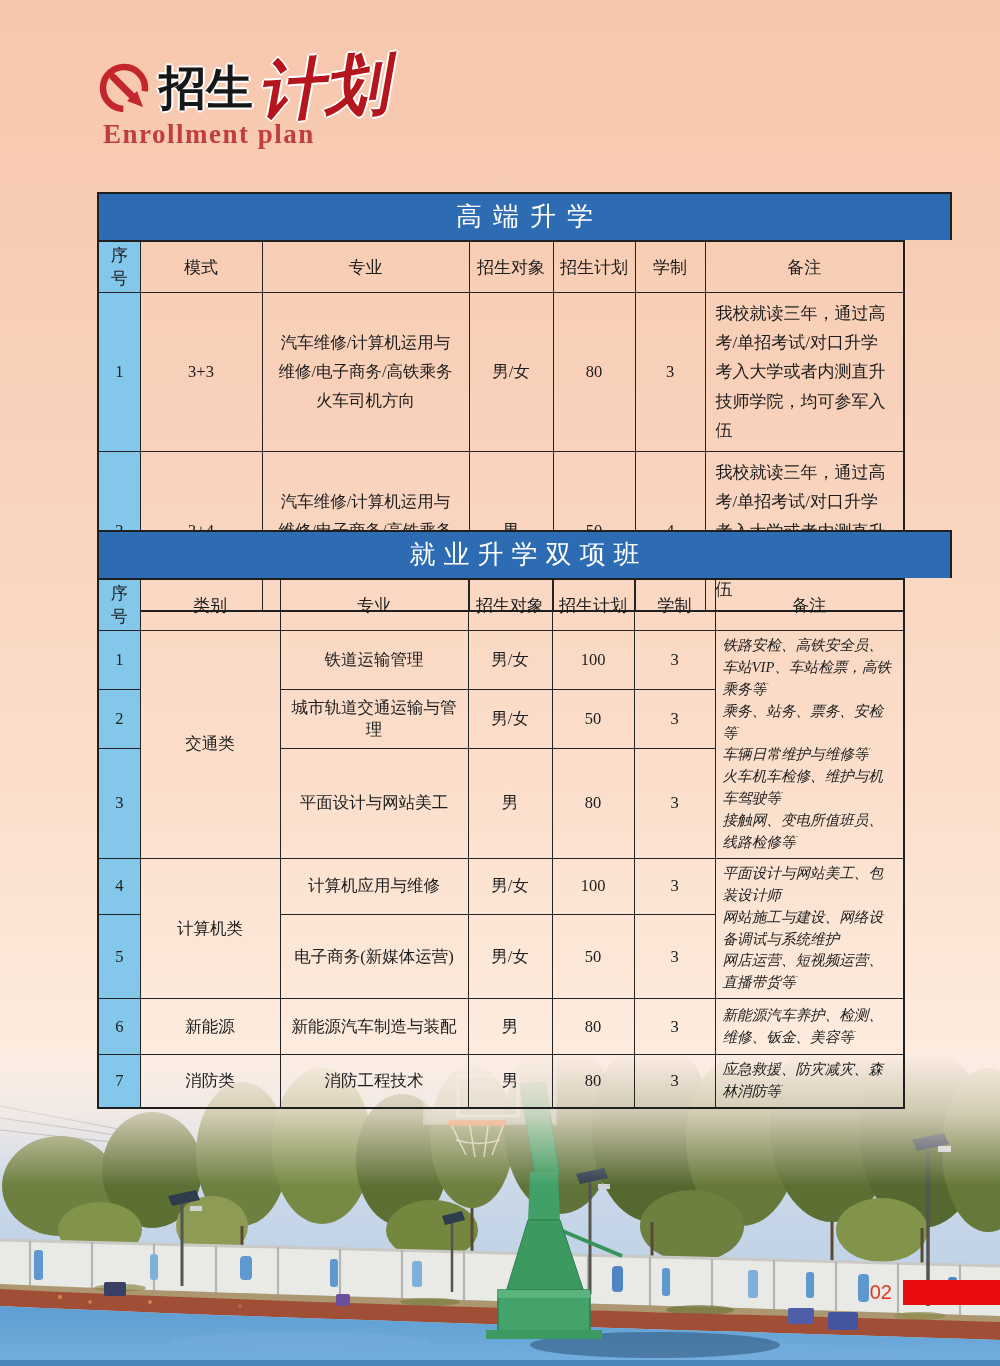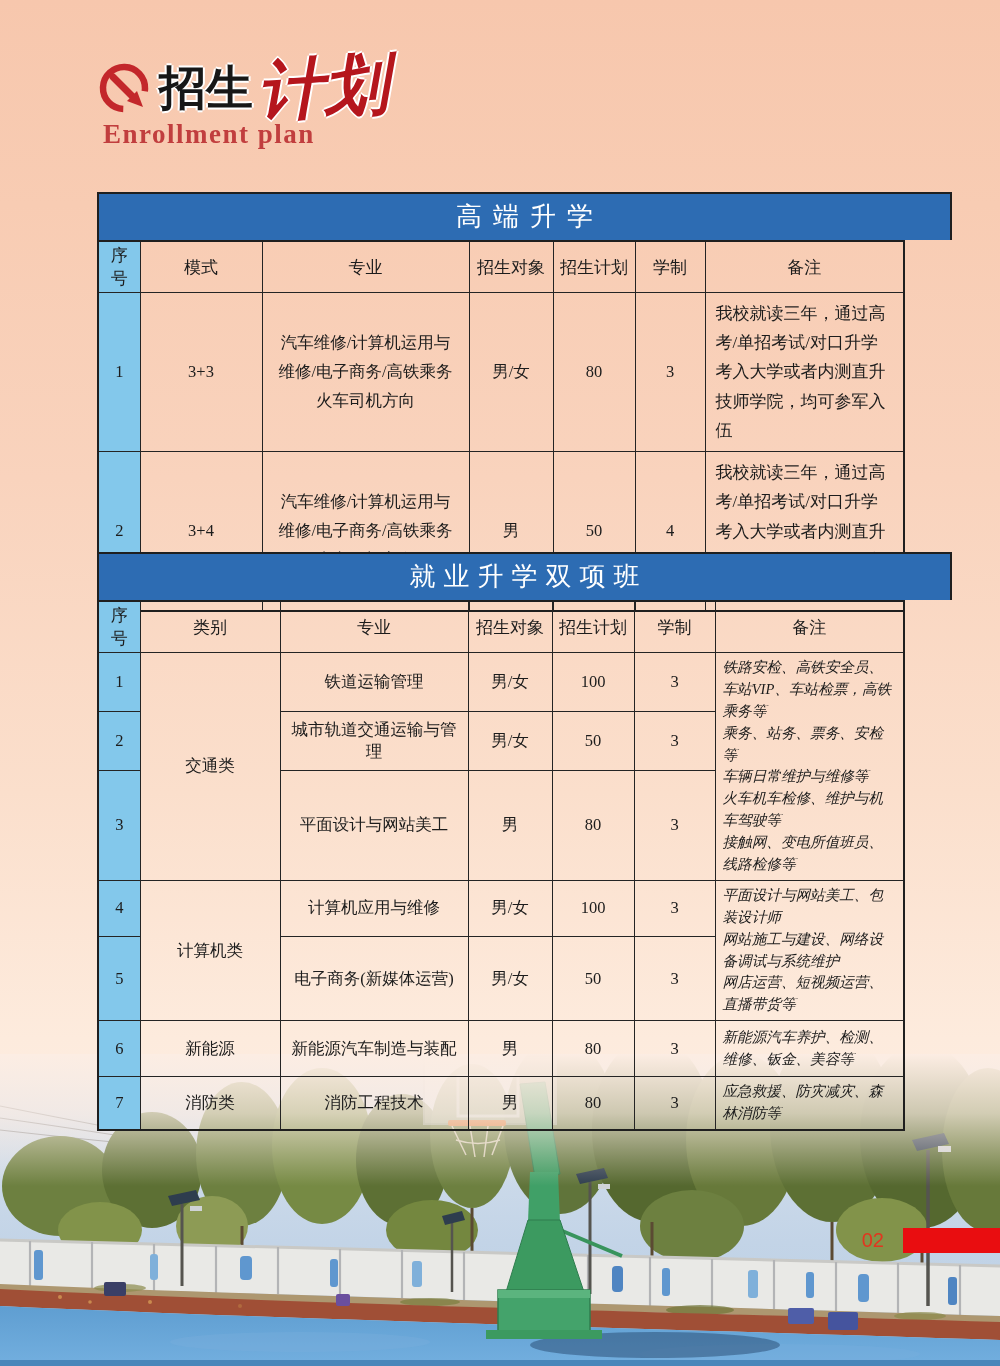--- a/index.html
+++ b/index.html
@@ -21,21 +21,21 @@
     margin-left:4px;transform:rotate(-4deg);
     text-shadow:-2px 0 #fff,2px 0 #fff,0 -2px #fff,0 2px #fff;
   }
   .logo-en{
     font-family:"Liberation Serif",serif;font-weight:bold;font-size:27px;color:#c13e3e;
     letter-spacing:1.5px;margin:2px 0 0 8px;
   }
   
   .tbl-sec{position:absolute;left:97px;width:855px;z-index:3;}
   .sec1{top:192px;}
-  .sec2{top:552px;border-radius:18px;}
+  .sec2{top:530px;border-radius:18px;}
   .tbl-title{
     box-sizing:border-box;height:48px;line-height:46px;border:2px solid #1f1f1f;border-bottom:none;
     background:#2d6cb3;color:#fff;text-align:center;font-size:26px;
   }
   .ls10{letter-spacing:11px;text-indent:11px;}
   .ls7{letter-spacing:8px;text-indent:8px;}
   table{border-collapse:collapse;table-layout:fixed;width:806px;background:transparent;}
   td,th{border:1.5px solid #242424;font-weight:normal;font-size:16.5px;color:#1c1c1c;
         text-align:center;vertical-align:middle;padding:2px 4px;box-sizing:border-box;}
   table{border:2px solid #1f1f1f;}
@@ -45,21 +45,21 @@
   .major1{line-height:1.75;font-size:16.5px;text-align:center;}
   .remark1{white-space:pre-line;line-height:1.72;font-size:17px;padding:6px 10px;}
   .remark2{white-space:pre-line;line-height:1.5;font-size:14.6px;padding:4px 7px;font-style:italic;}
   tr.rh50{height:50px;} tr.rh47{height:47px;} tr.rh107{height:107px;}
   tr.rh51{height:51px;} tr.rh95{height:95px;} tr.rh77{height:77px;}
   tr.rh56{height:56px;} tr.rh52{height:52px;}
   
   .photo{position:absolute;left:0;bottom:0;width:1000px;height:312px;z-index:1;}
   .photo svg{display:block;}
   
-  .pagenum-row{position:absolute;top:1228px;right:0;display:flex;align-items:center;z-index:6;gap:8px;}
+  .pagenum-row{position:absolute;top:1280px;right:0;display:flex;align-items:center;z-index:6;}
   .pagenum{font-family:"Liberation Sans",sans-serif;font-size:20px;color:#e2361f;margin-right:11px;}
   .red-bar{width:97px;height:25px;background:#e90d10;}
 </style>
 </head>
 <body>
 
 <div class="page">
 
   <header class="logo">
     <div class="logo-row">

